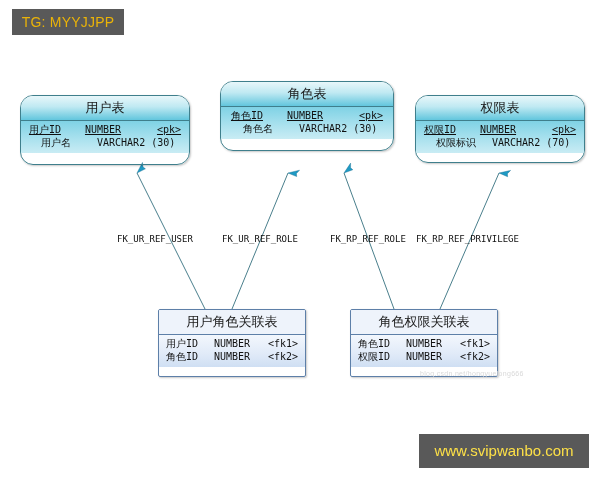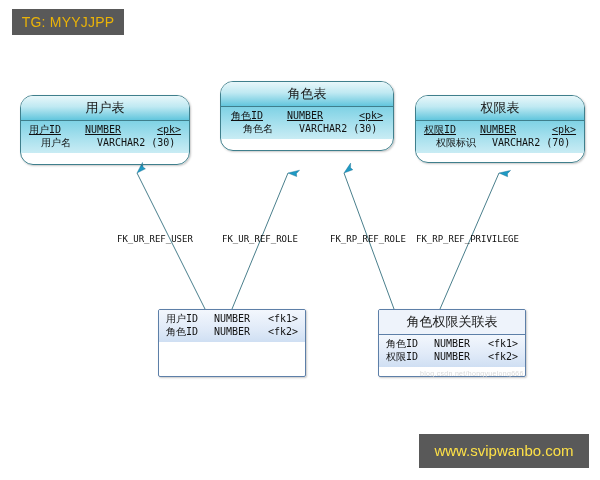--- a/index.html
+++ b/index.html
@@ -211,35 +211,36 @@
     </div>
   </div>
 </div>
 
 <div class="rel-label" style="left:117px; top:234px;">FK_UR_REF_USER</div>
 <div class="rel-label" style="left:222px; top:234px;">FK_UR_REF_ROLE</div>
 <div class="rel-label" style="left:330px; top:234px;text-align:center;">FK_RP_REF_ROLE</div>
 <div class="rel-label" style="left:416px; top:234px;">FK_RP_REF_PRIVILEGE</div>
 
 <div class="entity assoc" style="left:158px; top:309px; width:148px; height:68px;">
+  <div class="ent-head">用户角色关联表</div>
   <div class="ent-body">
     <div class="attr-row">
       <span class="attr-name" style="width:48px;">用户ID</span>
       <span class="attr-type" style="width:54px;">NUMBER</span>
       <span class="attr-key">&lt;fk1&gt;</span>
     </div>
     <div class="attr-row">
       <span class="attr-name" style="width:48px;">角色ID</span>
       <span class="attr-type" style="width:54px;">NUMBER</span>
       <span class="attr-key">&lt;fk2&gt;</span>
     </div>
   </div>
 </div>
 
-<div class="entity assoc" style="left:350px; top:309px; width:148px; height:68px;margin-left:28px;">
+<div class="entity assoc" style="left:350px; top:309px; width:148px; height:68px;">
   <div class="ent-head">角色权限关联表</div>
   <div class="ent-body">
     <div class="attr-row">
       <span class="attr-name" style="width:48px;">角色ID</span>
       <span class="attr-type" style="width:54px;">NUMBER</span>
       <span class="attr-key">&lt;fk1&gt;</span>
     </div>
     <div class="attr-row">
       <span class="attr-name" style="width:48px;">权限ID</span>
       <span class="attr-type" style="width:54px;">NUMBER</span>

